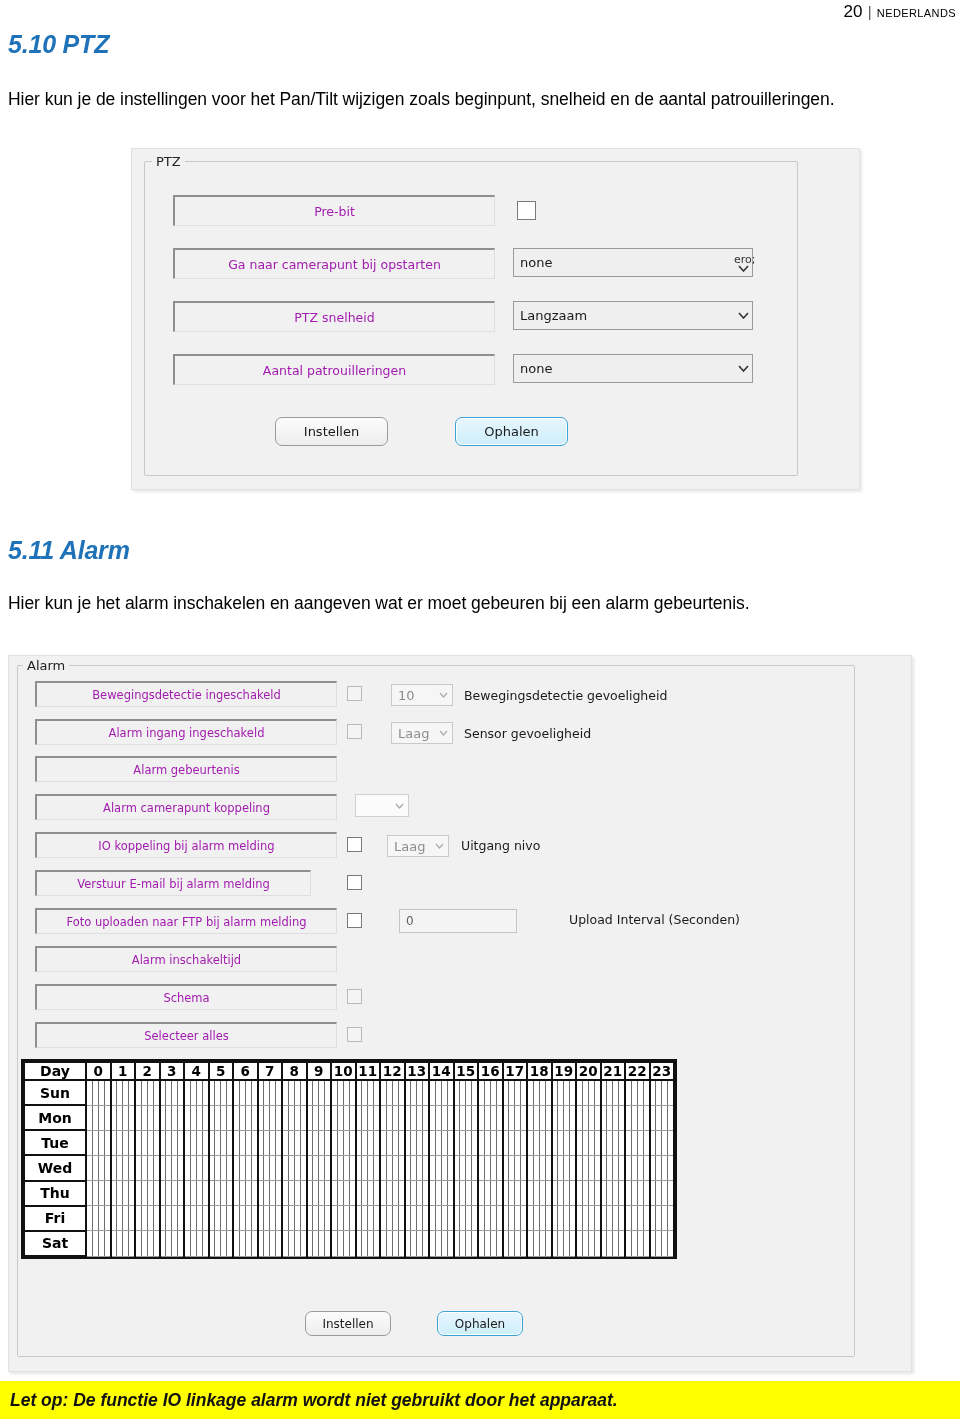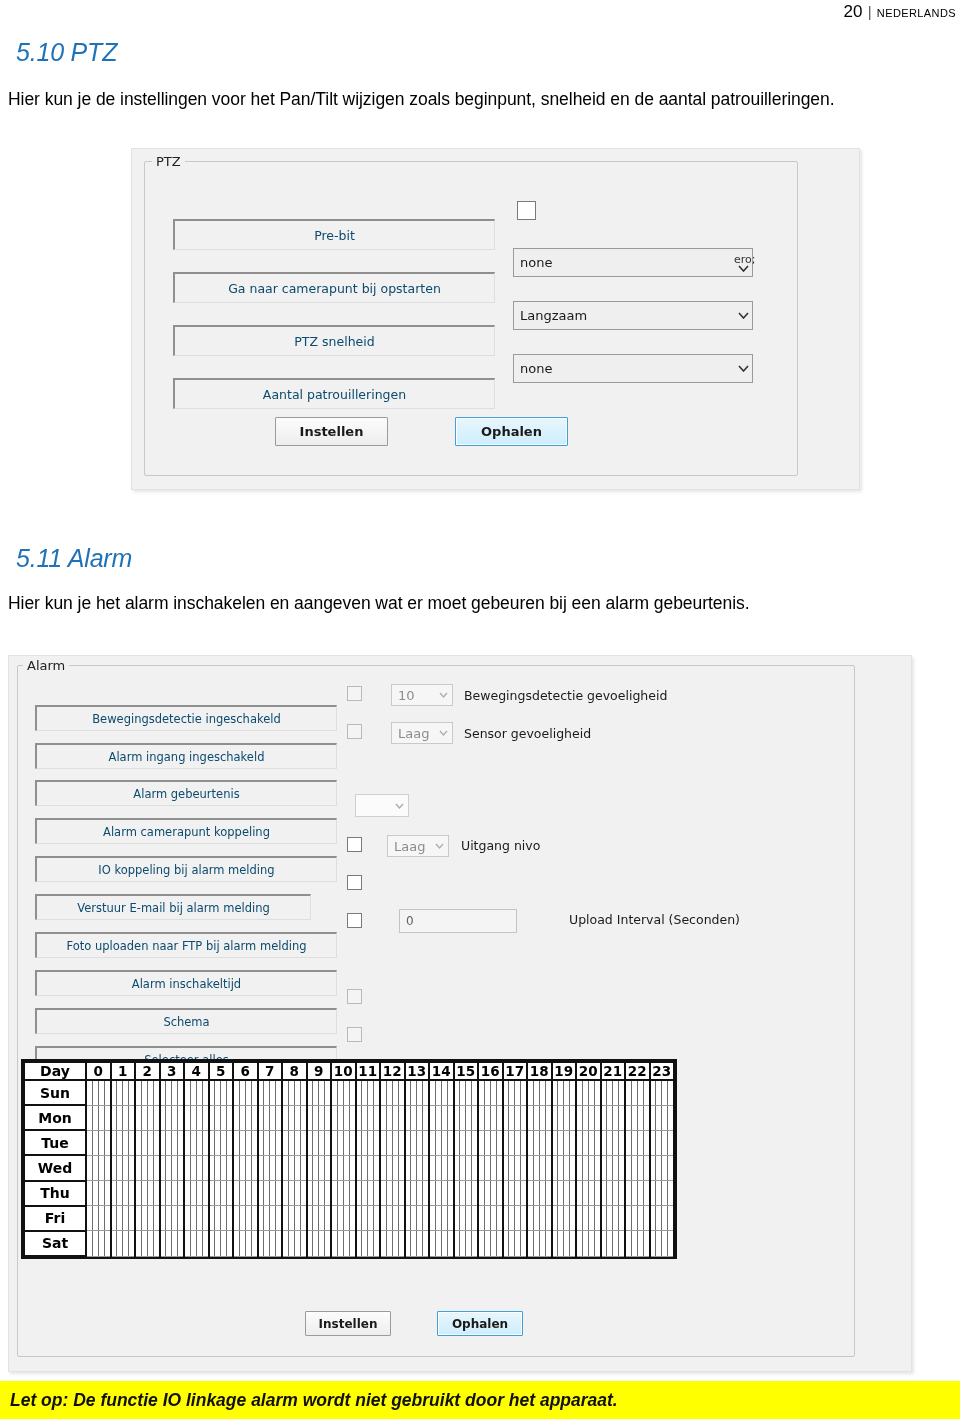--- a/index.html
+++ b/index.html
@@ -18,22 +18,22 @@
     font-size:15px;letter-spacing:.2px;
     display:flex;align-items:baseline;gap:5px;
     white-space:nowrap;
   }
   .page-header .num{font-size:17px;}
   .page-header .bar{color:#555;}
   .page-header .lang{font-size:11px;letter-spacing:.4px;}
 
   
   h2.section{
-    position:absolute;left:8px;margin:8px;
-    font-size:25px;font-style:italic;font-weight:normal;
+    position:absolute;left:8px;margin:0;
+    font-size:25px;font-style:italic;font-weight:bold;
     color:#1f72b8;letter-spacing:-.2px;text-align:center;
   }
   p.body{
     position:absolute;left:8px;margin:0;
     font-size:17.5px;line-height:30px;
     width:900px;
     letter-spacing:-.05px;
   }
 
   
@@ -60,24 +60,23 @@
   }
 
   
   .lbl-btn{
     position:absolute;
     background:#f1f1f1;
     border:1px solid #dedede;
     border-top:2px solid #8f8f8f;
     border-left:2px solid #8f8f8f;
     display:flex;align-items:center;justify-content:center;
-    font-size:12.5px;color:#0c4a6e;
+    font-size:12.5px;color:#a21caf;
     box-sizing:border-box;
     white-space:nowrap;
-    margin-top:24px;
   }
   .lbl-btn.small{font-size:11.5px;}
 
   
   .cbx{
     position:absolute;
     background:#ffffff;
     border:1px solid #7a7a7a;
     box-sizing:border-box;
   }
@@ -123,24 +122,23 @@
     font-family:"DejaVu Sans", sans-serif;
   }
 
   
   .pbtn{
     position:absolute;
     display:flex;align-items:center;justify-content:center;
     font-size:13px;color:#1a1a1a;
     background:linear-gradient(#fcfcfc,#ededed);
     border:1px solid #9b9b9b;
-    border-radius:1px;
+    border-radius:7px;
     box-sizing:border-box;
     white-space:nowrap;
-    font-weight:bold;
   }
   .pbtn.focus{
     background:linear-gradient(#e8f6fd,#cdeefb);
     border:1px solid #3da2d6;
     box-shadow:0 0 0 1px #ffffff inset;
   }
 
   
   .sched{
     position:absolute;

